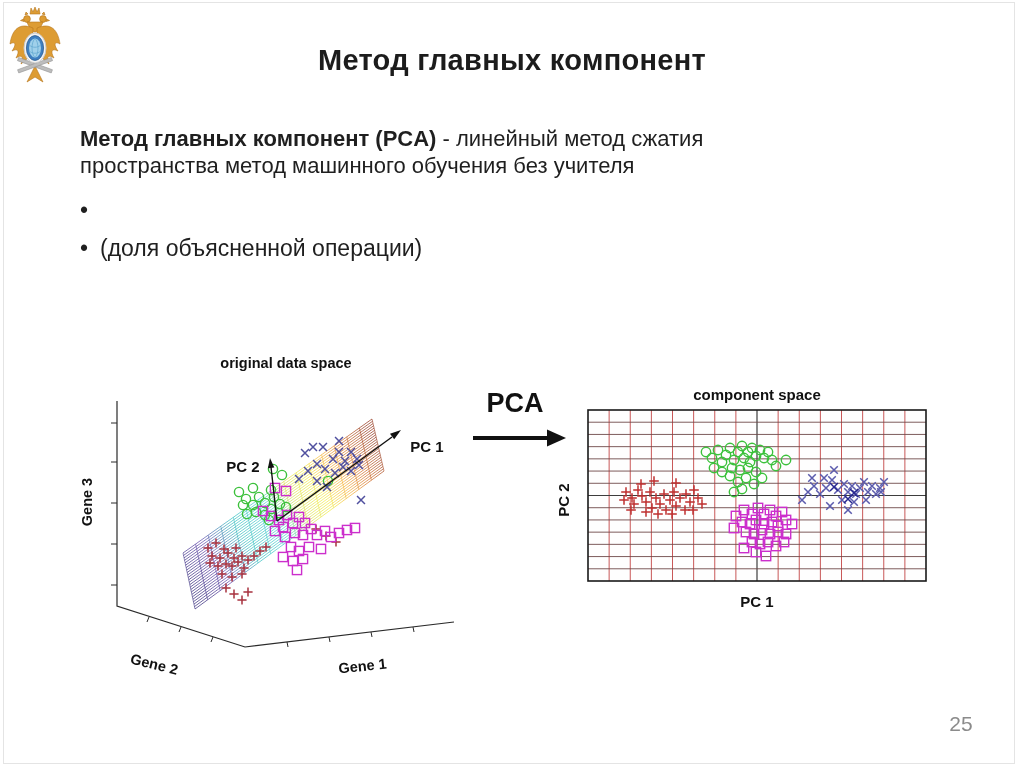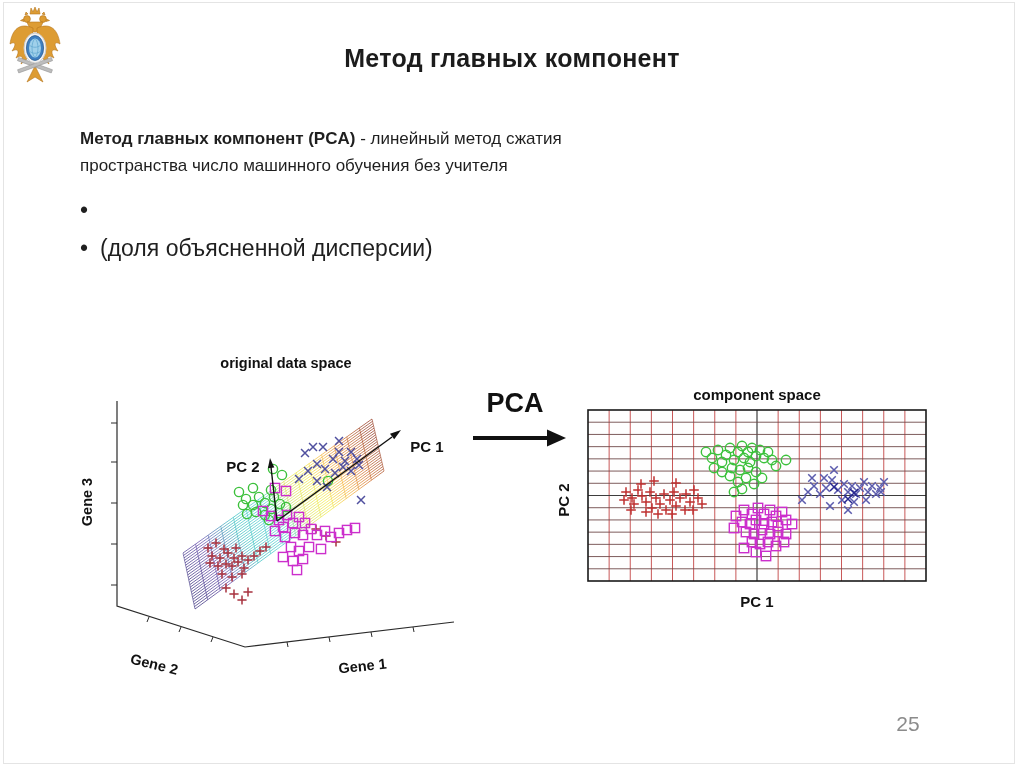--- a/index.html
+++ b/index.html
@@ -4,38 +4,38 @@
 <style>
   html,body{margin:0;padding:0;}
   body{
     width:1024px;height:767px;position:relative;background:#ffffff;
     font-family:"Liberation Sans",sans-serif;color:#1f1f1f;overflow:hidden;
   }
   .frame{position:absolute;left:3px;top:2px;right:9px;bottom:3px;border:1px solid #e4e4e4;pointer-events:none;}
   .logo-svg{position:absolute;left:7px;top:4px;}
   h1.slide-title{
     position:absolute;top:44px;left:0;right:0;margin:0;text-align:center;
-    font-size:25px;font-weight:700;color:#1c1c1c;letter-spacing:.3px;
+    font-size:29px;font-weight:700;color:#1c1c1c;letter-spacing:.3px;
   }
-  .intro{position:absolute;left:80px;top:125px;width:880px;font-size:17px;line-height:27px;}
+  .intro{position:absolute;left:80px;top:125px;width:880px;font-size:22px;line-height:27px;}
   .intro b{font-weight:700;}
   .bullet-item{position:absolute;left:80px;display:flex;font-size:23px;line-height:28px;}
   .bullet-dot{flex:none;width:20px;}
   #bullet1{top:196px;width:900px;}
   #bullet2{top:234px;}
   #bullet2 .lines{width:848px;}
   .jline{text-align:justify;text-align-last:justify;}
   .lline{text-align:left;}
   .figure-wrap{position:absolute;left:76px;top:349px;width:880px;height:342px;}
   .fig-svg text{fill:#111;}
   .fig-title{font-weight:700;font-size:14.5px;}
   .fig-axis{font-weight:700;font-size:14.5px;}
   .fig-pc{font-weight:700;font-size:15px;}
   .fig-pca{font-weight:700;font-size:27px;}
-  .page-number{position:absolute;top:712px;left:882px;width:52px;text-align:center;font-size:21px;color:#8b8b8b;}
+  .page-number{position:absolute;top:712px;left:935px;width:52px;text-align:center;font-size:21px;color:#8b8b8b;}
 </style>
 </head>
 <body>
 
 <div class="slide">
 
   <svg class="logo-svg" width="56" height="86" viewBox="0 0 56 86">
     <g stroke="#b5761c" stroke-width="0.6" fill="#dd9c33">
 
       <path d="M24,4 L26,8 L28,3 L30,8 L32,4 L33,10 L23,10 Z"></path>
@@ -63,31 +63,31 @@
     <ellipse cx="28" cy="44" rx="11" ry="15" fill="#f3f3f3" stroke="#c9c9c9" stroke-width="1"></ellipse>
     <ellipse cx="28" cy="44" rx="8.6" ry="12.4" fill="#3e7fc0" stroke="#2c5d92" stroke-width="0.8"></ellipse>
     <ellipse cx="28" cy="44" rx="6" ry="9.6" fill="#9fd0ea"></ellipse>
     <path d="M22.5,41 C25,44 31,44 33.5,41 M22.5,47 C25,50 31,50 33.5,47 M28,34.5 C24,38 24,50 28,53.5 M28,34.5 C32,38 32,50 28,53.5" fill="none" stroke="#5fa5cf" stroke-width="0.7"></path>
   </svg>
 
   <h1 class="slide-title">Метод главных компонент</h1>
 
   <div class="intro">
     <div><b>Метод главных компонент (PCA)</b><span> - линейный метод сжатия</span></div>
-    <div>пространства число машинного обучения без учителя</div>
+    <div>пространства метод машинного обучения без учителя</div>
   </div>
 
   <div class="bullet-item" id="bullet1">
     <span class="bullet-dot">•</span>
   </div>
 
   <div class="bullet-item" id="bullet2">
     <span class="bullet-dot">•</span>
     <span class="lines">
-      <div class="lline">(доля объясненной дисперсии)</div>
+      <div class="lline">(доля объясненной операции)</div>
     </span>
   </div>
 
   <div class="figure-wrap">
     <svg class="fig-svg" width="880" height="342" viewBox="90 349 880 342">
       <defs id="fig-defs">
           <linearGradient id="planeGrad" gradientUnits="userSpaceOnUse" x1="202" y1="580" x2="392" y2="446">
             <stop offset="0%" stop-color="#2e2277"></stop>
             <stop offset="14%" stop-color="#5b3fa8"></stop>
             <stop offset="30%" stop-color="#2fbdbd"></stop>

